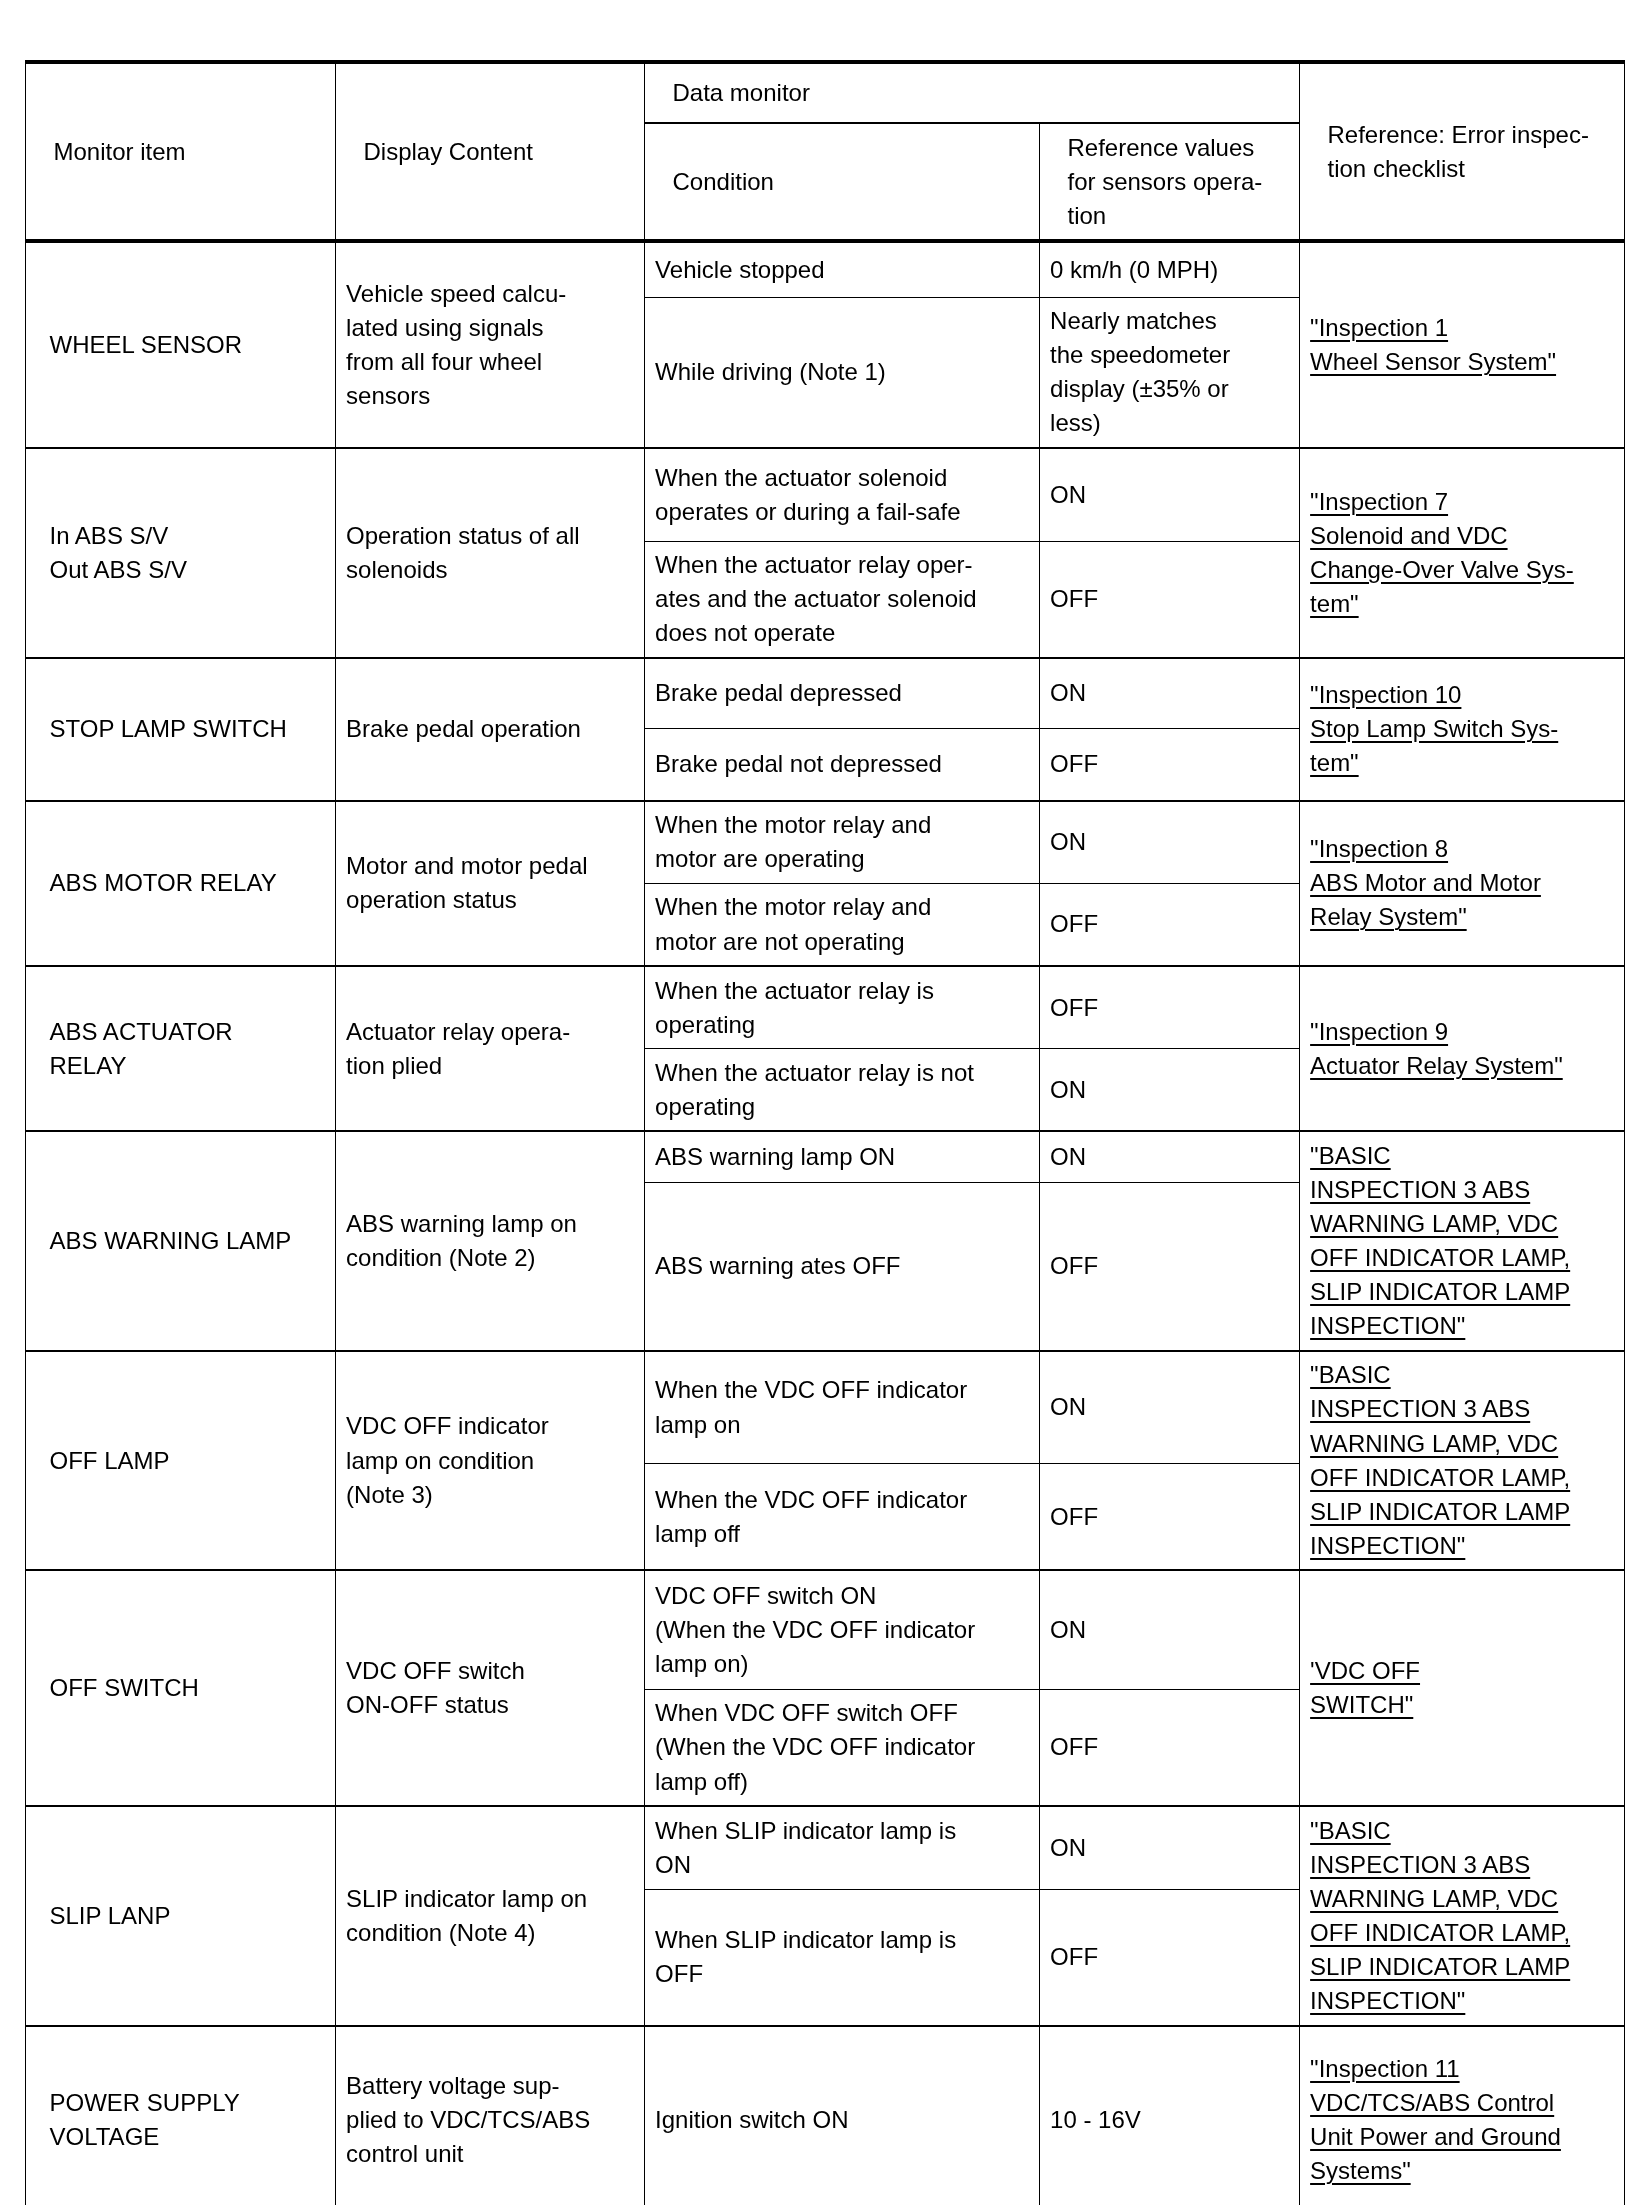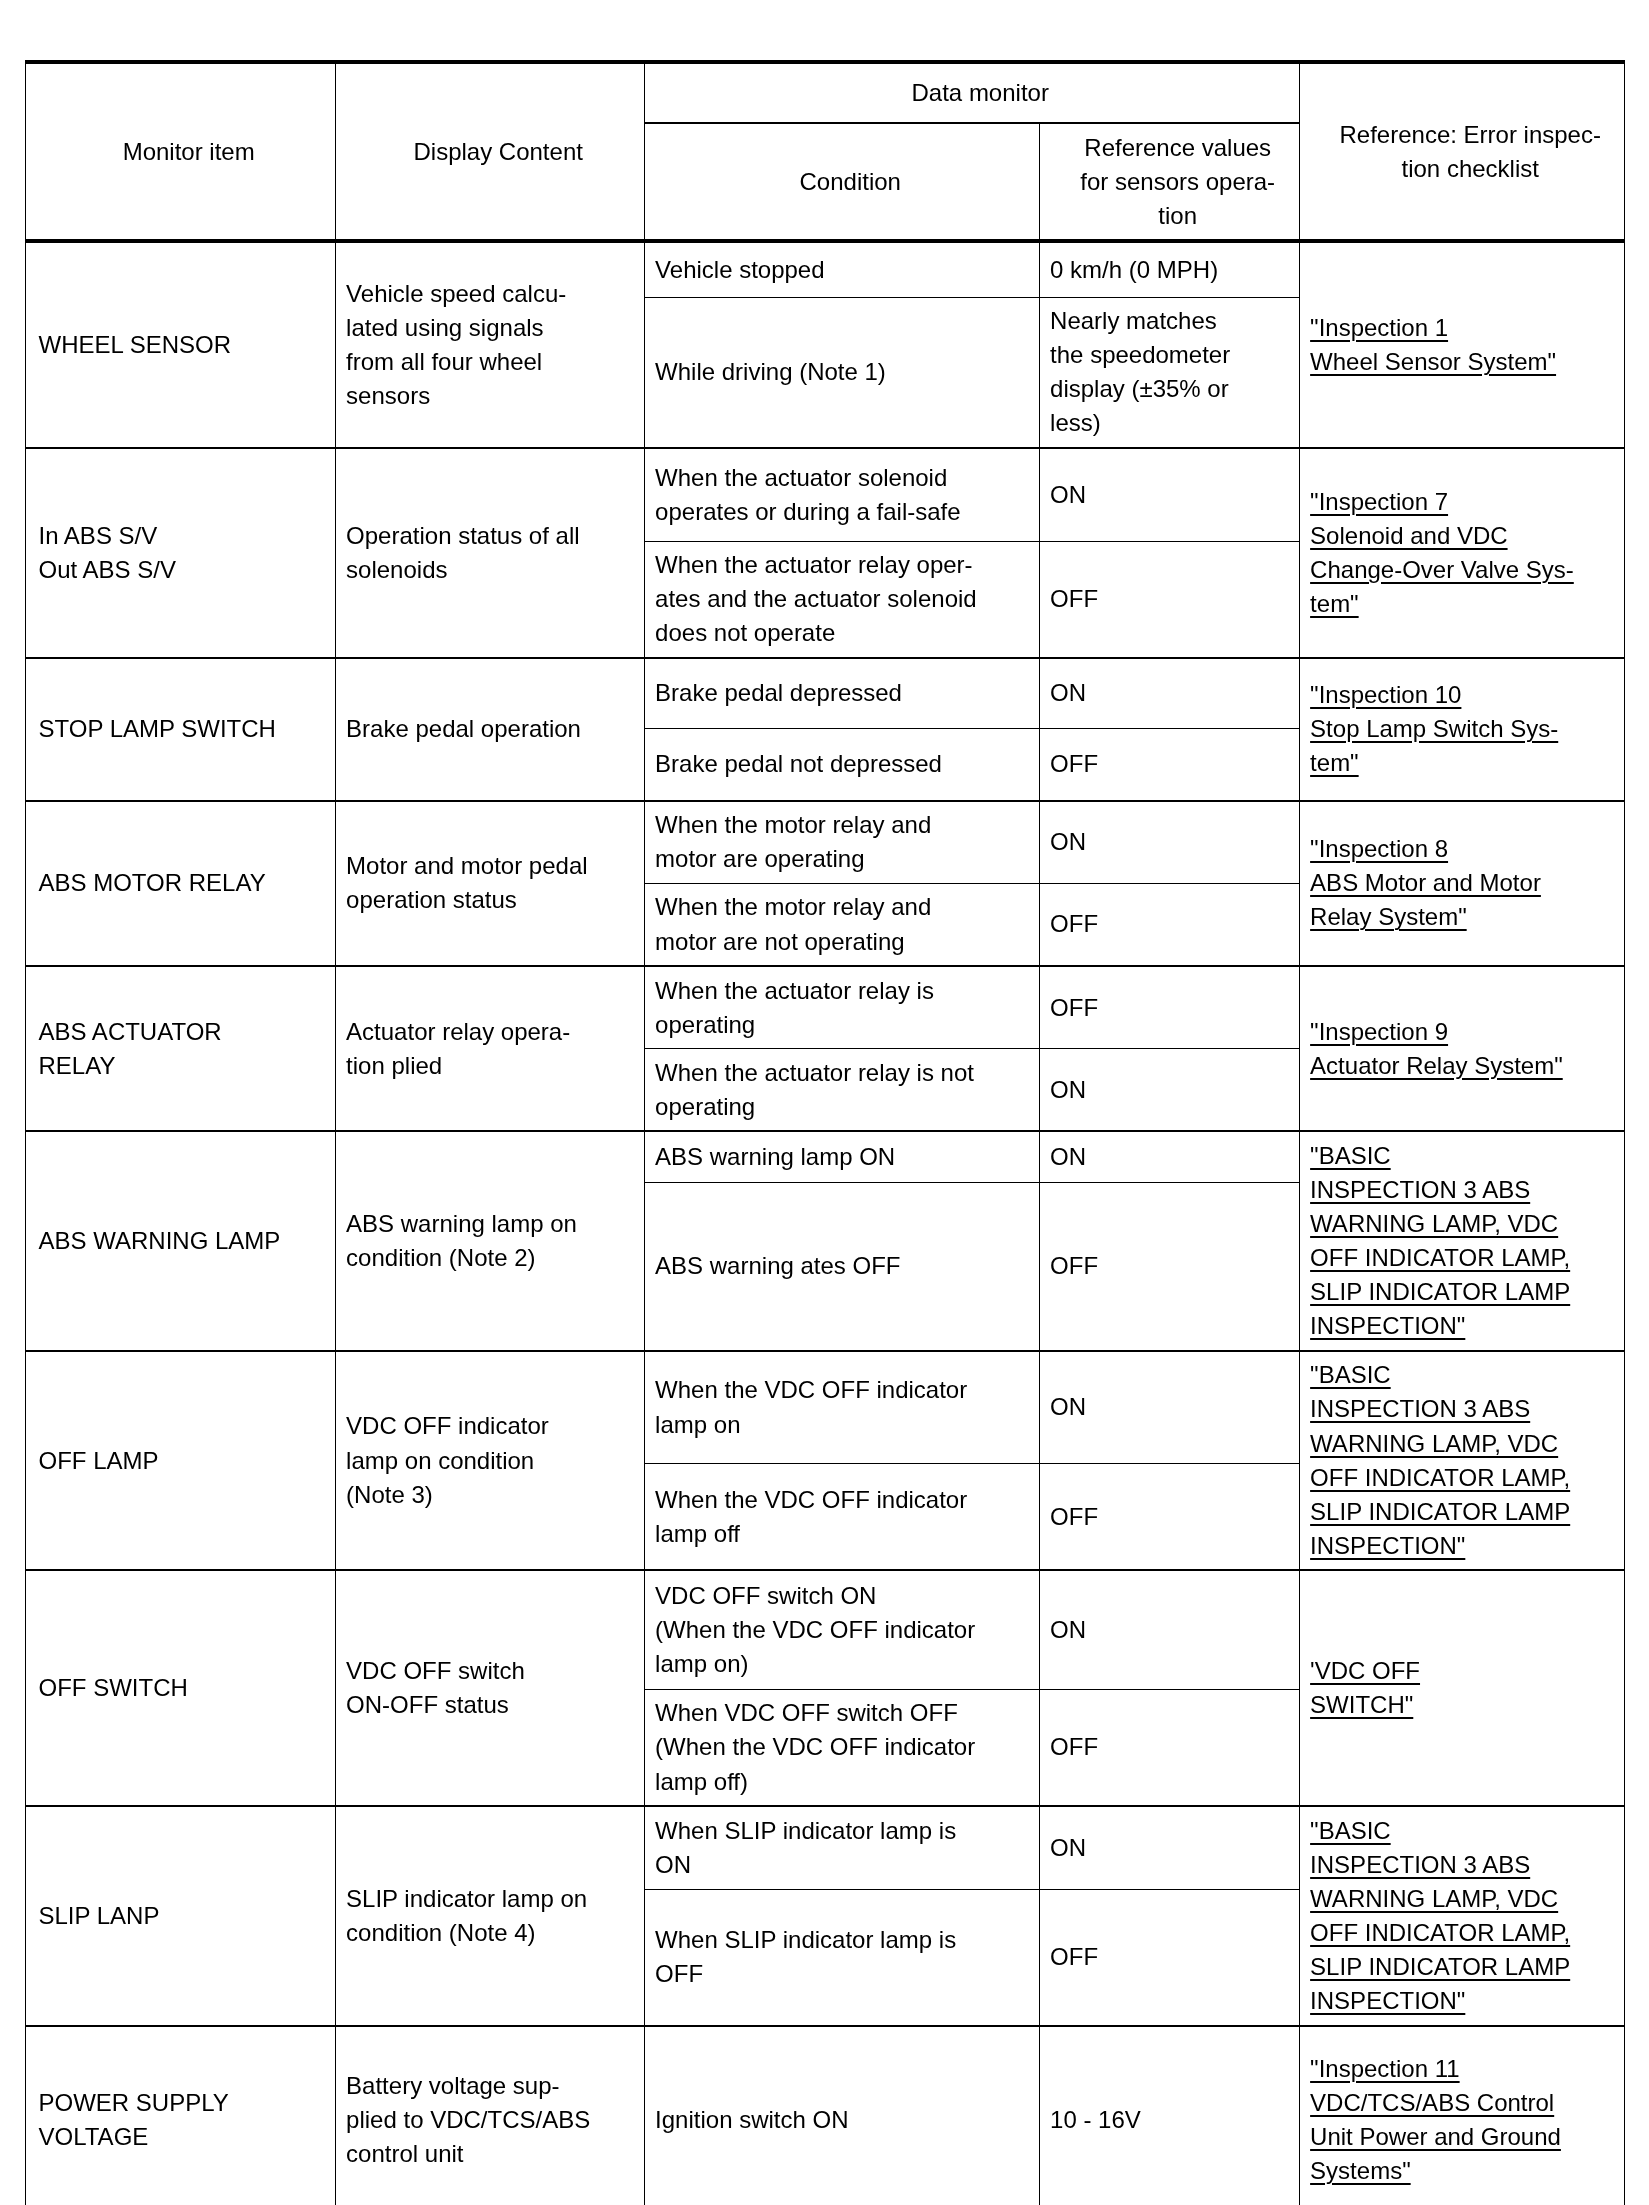--- a/index.html
+++ b/index.html
@@ -14,25 +14,25 @@
     border:1.6px solid #000;border-top:4.9px solid #000;border-bottom:8.2px solid #000;
   }
   td,th{
     border:1.6px solid #000;
     padding:6.5px 10.6px;
     font-size:24px;line-height:1.42;font-weight:normal;
     vertical-align:middle;text-align:left;
     white-space:pre-line;
     overflow:hidden;
   }
-  th{text-align:center;vertical-align:middle;padding-left:28px;}
+  th{vertical-align:middle;padding-left:28px;}
   th.dm{border-bottom:2.5px solid #000;}
   tr.hdr2 th, tr.hdr th[rowspan]{border-bottom:4.1px solid #000;}
   tr.grp td{border-top:2.5px solid #000;}
-  td.c-item{padding-left:13px;}
+  td.c-item{padding-left:24px;}
   span.ref{
     text-decoration:underline;
     text-decoration-thickness:1.6px;
     text-underline-offset:4.1px;
   }
 </style>
 </head>
 <body>
 
 <table class="data-table">

